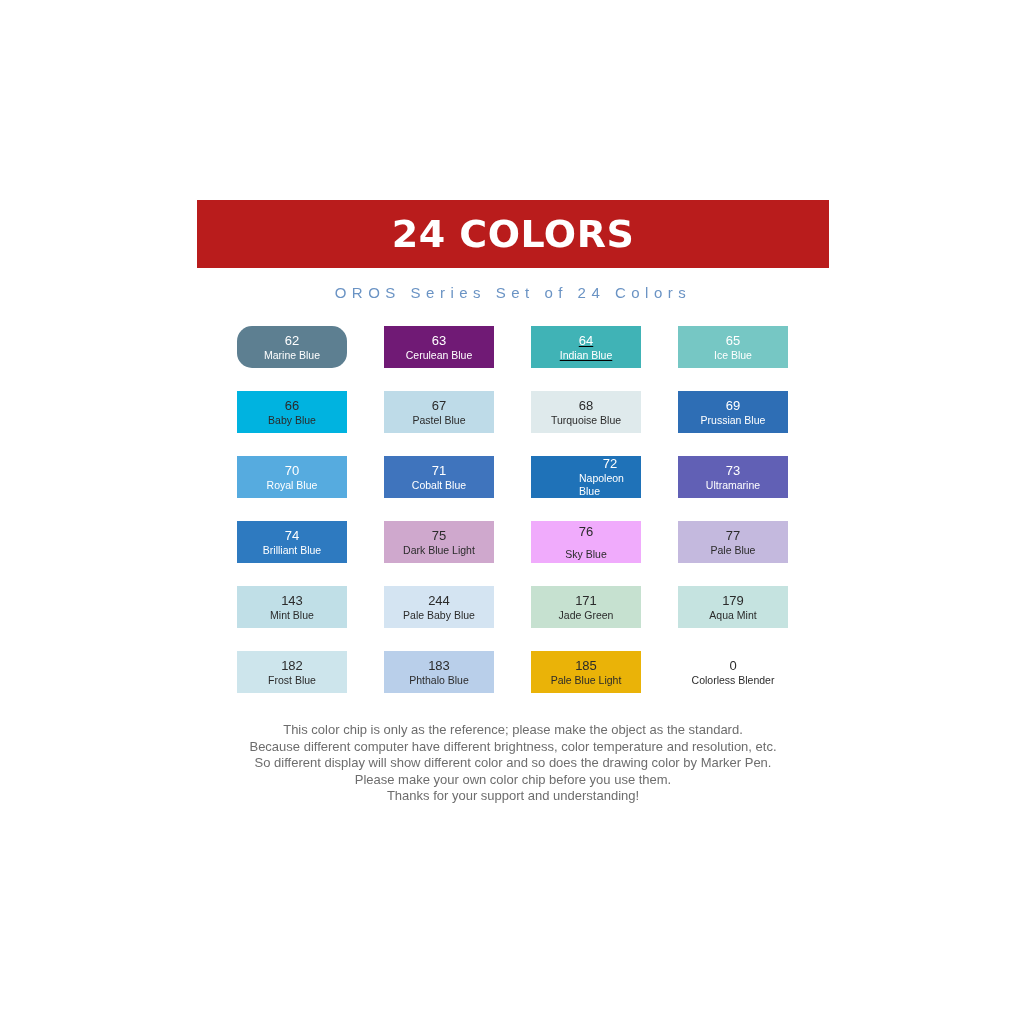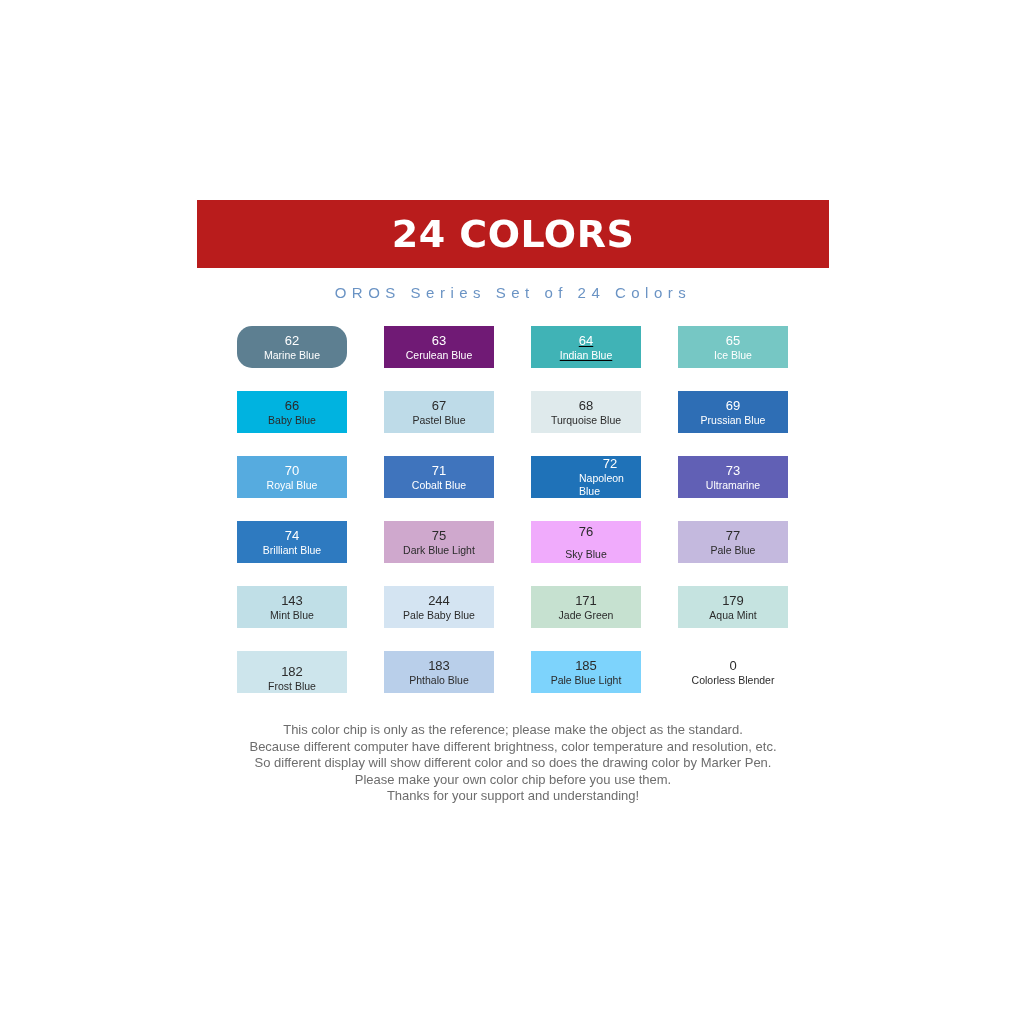--- a/index.html
+++ b/index.html
@@ -191,29 +191,29 @@
         <div class="swatch-name">Pale Baby Blue</div>
       </div>
       <div class="swatch light" style="background: rgb(198, 225, 208);">
         <div class="swatch-code">171</div>
         <div class="swatch-name">Jade Green</div>
       </div>
       <div class="swatch light" style="background: rgb(197, 227, 224);">
         <div class="swatch-code">179</div>
         <div class="swatch-name">Aqua Mint</div>
       </div>
-      <div class="swatch light" style="background: rgb(205, 229, 236); justify-content: flex-end;">
+      <div class="swatch light" style="background: rgb(205, 229, 236);">
         <div class="swatch-code">182</div>
         <div class="swatch-name">Frost Blue</div>
       </div>
       <div class="swatch light" style="background: rgb(185, 207, 234);">
         <div class="swatch-code">183</div>
         <div class="swatch-name">Phthalo Blue</div>
       </div>
-      <div class="swatch light" style="background: #7dd3fc;">
+      <div class="swatch light" style="background: #eab308;">
         <div class="swatch-code">185</div>
         <div class="swatch-name">Pale Blue Light</div>
       </div>
       <div class="swatch light" style="background: rgb(255, 255, 255);">
         <div class="swatch-code">0</div>
         <div class="swatch-name">Colorless Blender</div>
       </div>
     </div>
 
   <div class="notes" id="notes-block" style="color: rgb(109, 109, 109);">

